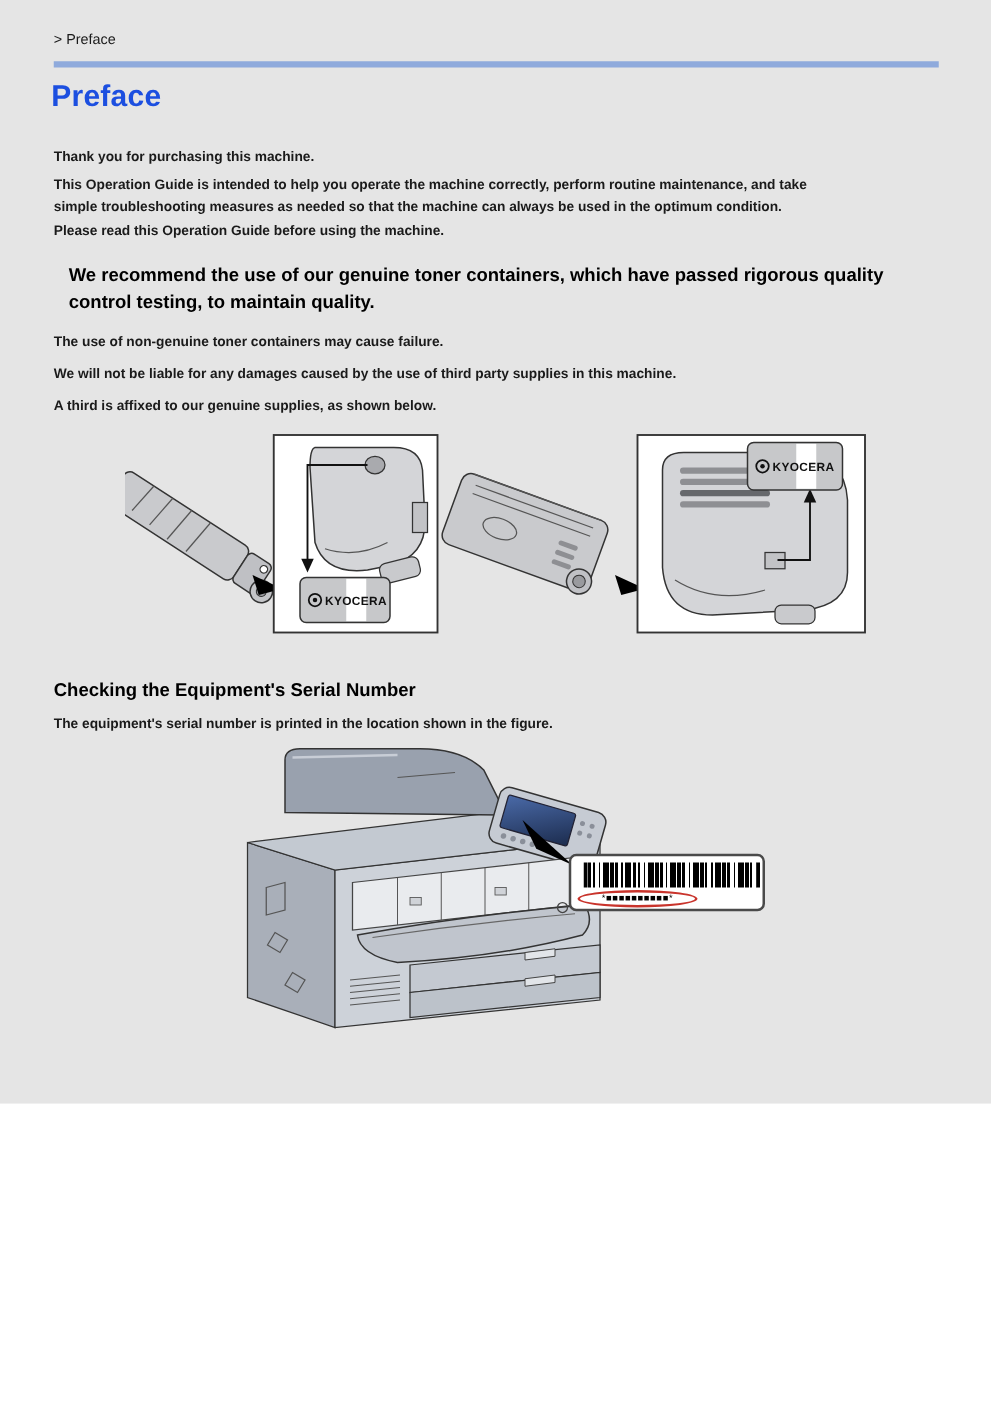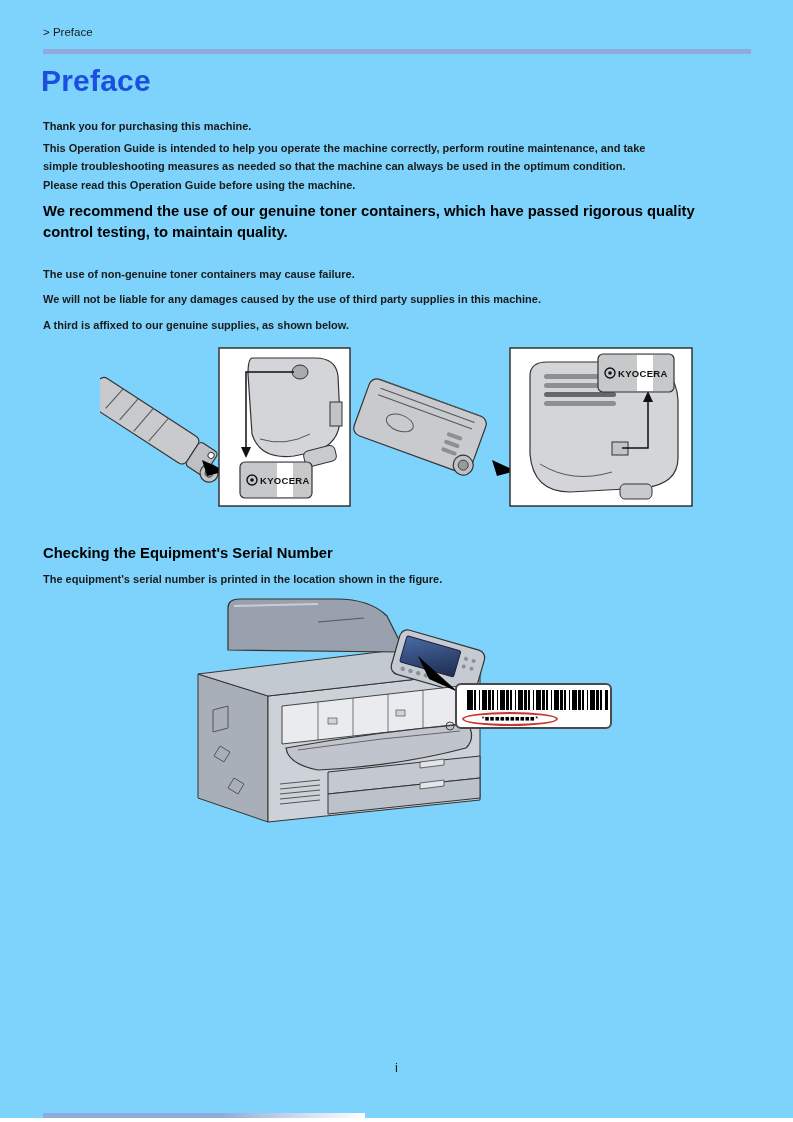--- a/index.html
+++ b/index.html
@@ -1,27 +1,27 @@
 <!DOCTYPE html>
 <html><head>
 <meta charset="utf-8">
 <style>
   html,body{margin:0;padding:0;background:#fff;}
   #page{
-    position:relative;width:793px;height:1118px;background:#7dd3fc;overflow:hidden;
+    position:relative;width:793px;height:883px;background:#e5e5e5;overflow:hidden;
     font-family:"Liberation Sans",sans-serif;color:#1a1a1a;
   }
   .abs{position:absolute;}
   .breadcrumb{left:43px;top:26px;font-size:11.5px;color:#1a1a1a;}
   .header-rule{left:43px;top:49px;width:708px;height:5px;background:#8FAADC;}
-  .page-title{left:41px;top:64px;font-size:30px;font-weight:bold;color:#1C4FE0;letter-spacing:.2px;}
+  .page-title{left:41px;top:64px;font-size:24px;font-weight:bold;color:#1C4FE0;letter-spacing:.2px;}
   .para{left:43px;width:712px;font-size:11px;line-height:18px;white-space:pre-line;font-weight:bold;}
   .p1{top:117px;} .p2{top:139px;} .p3{top:176px;}
   .subhead{left:43px;width:712px;font-size:14.8px;line-height:21px;font-weight:bold;white-space:pre-line;color:#000;}
-  .toner-head{top:201px;}
+  .toner-head{top:211px;margin-left:12px;}
   .p4{top:265px;} .p5{top:290px;} .p6{top:316px;}
   .fig-toner{left:100px;top:344px;width:600px;height:172px;}
   .serial-head{top:543px;}
   .p7{top:570px;}
   .fig-machine{left:168px;top:592px;width:455px;height:242px;}
   .callout{
     left:455px;top:683px;width:157px;height:46px;background:#fff;
     border:2px solid #4a4a4a;border-radius:6px;box-sizing:border-box;
   }
   .barcode{

